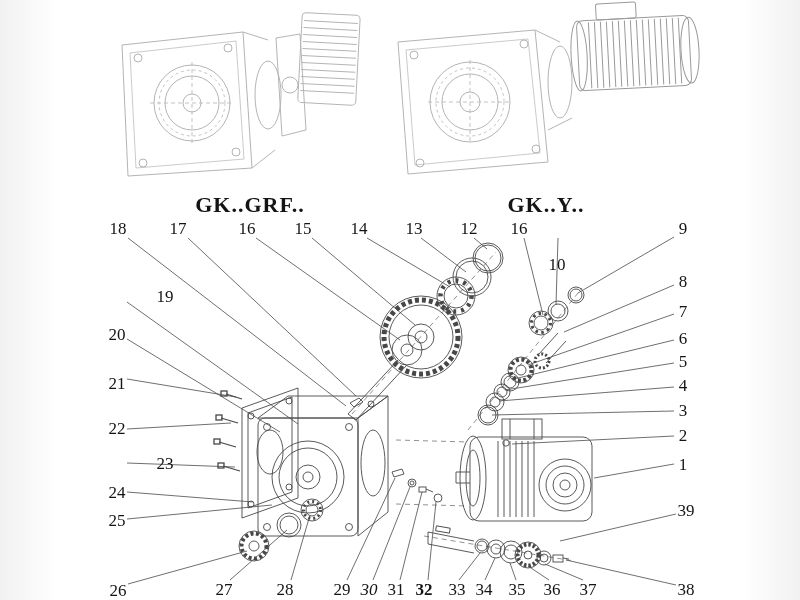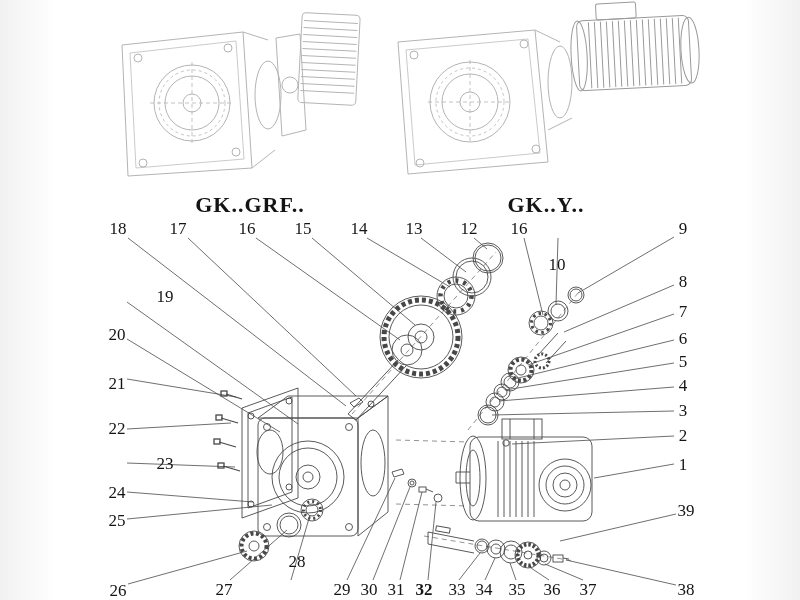--- a/index.html
+++ b/index.html
@@ -330,23 +330,23 @@
       <span class="part-number" style="left: 118px; top: 228px;">18</span>
       <span class="part-number" style="left: 117px; top: 296px; margin-left: 48px;">19</span>
       <span class="part-number" style="left: 117px; top: 334px;">20</span>
       <span class="part-number" style="left: 117px; top: 375px; margin-top: 8px;">21</span>
       <span class="part-number" style="left: 117px; top: 428px;">22</span>
       <span class="part-number" style="left: 117px; top: 463px; margin-left: 48px;">23</span>
       <span class="part-number" style="left: 117px; top: 492px;">24</span>
       <span class="part-number" style="left: 117px; top: 520px;">25</span>
       <span class="part-number" style="left: 118px; top: 590px;">26</span>
       <span class="part-number" style="left: 224px; top: 589px;">27</span>
-      <span class="part-number" style="left: 285px; top: 561px; margin-left: 12px;">28</span>
+      <span class="part-number" style="left: 285px; top: 589px;">28</span>
       <span class="part-number" style="left: 342px; top: 589px;">29</span>
-      <span class="part-number" style="left: 369px; top: 589px;">30</span>
+      <span class="part-number" style="left: 369px; top: 589px; font-style: italic;">30</span>
       <span class="part-number" style="left: 396px; top: 589px;">31</span>
       <span class="part-number" style="left: 424px; top: 589px; font-weight: bold;">32</span>
       <span class="part-number" style="left: 457px; top: 589px;">33</span>
       <span class="part-number" style="left: 484px; top: 589px;">34</span>
       <span class="part-number" style="left: 517px; top: 589px;">35</span>
       <span class="part-number" style="left: 552px; top: 589px;">36</span>
       <span class="part-number" style="left: 588px; top: 589px;">37</span>
       <span class="part-number" style="left: 686px; top: 589px;">38</span>
       <span class="part-number" style="left: 686px; top: 510px;">39</span>
     </div>

